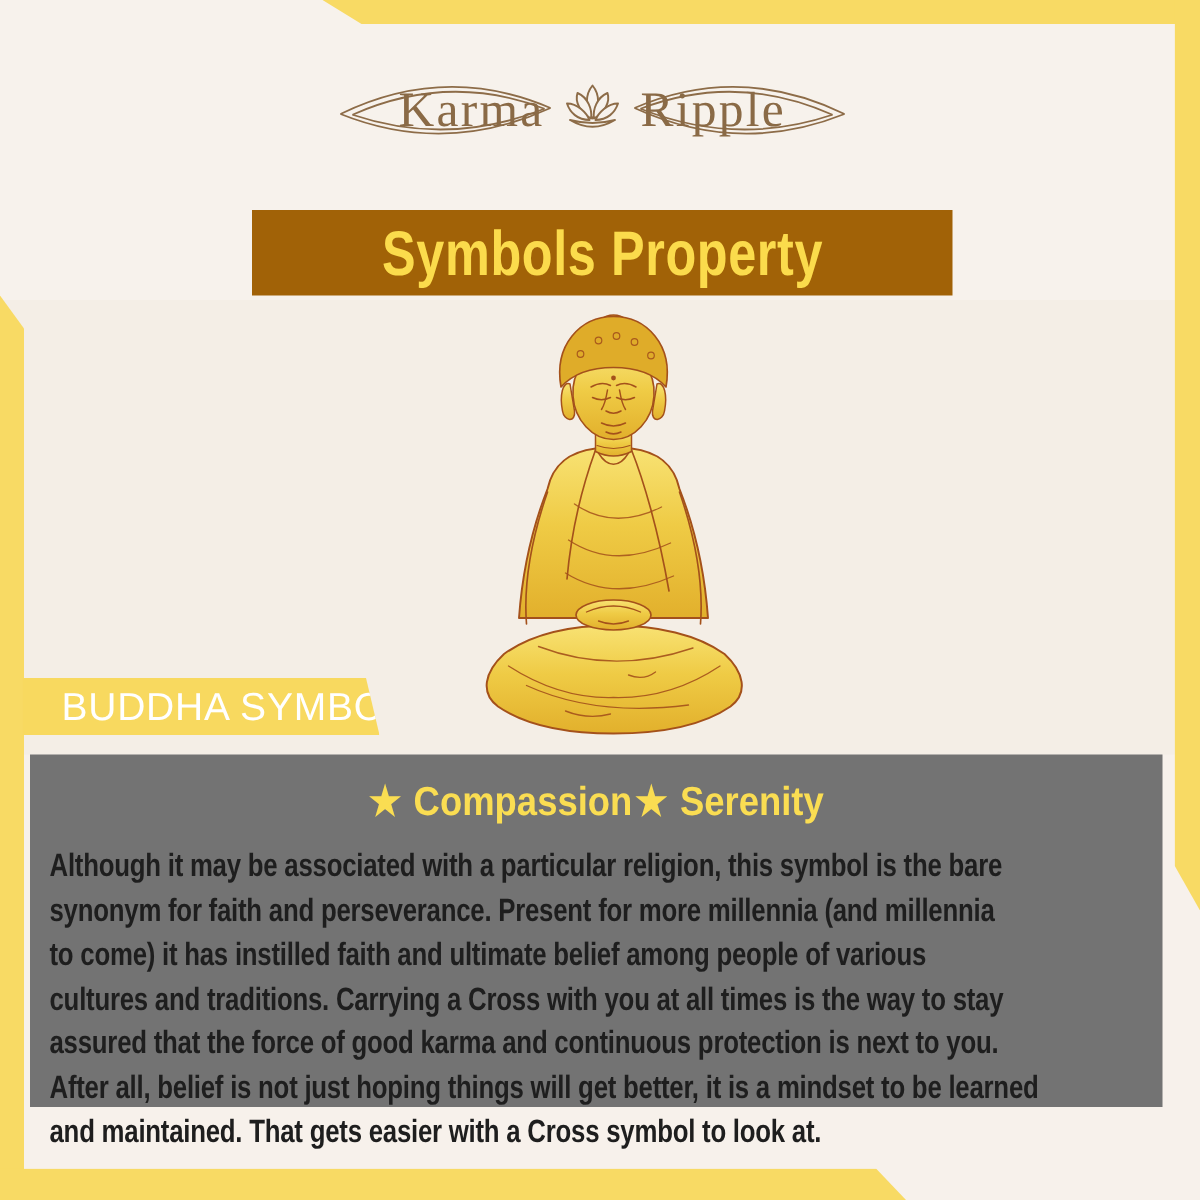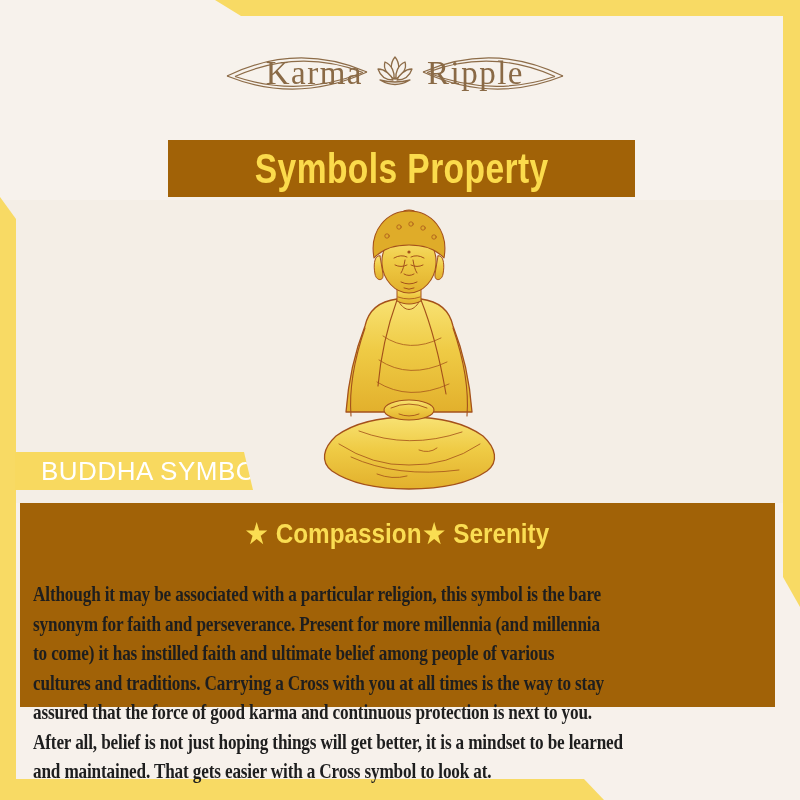--- a/index.html
+++ b/index.html
@@ -31,28 +31,28 @@
     transform:scaleX(.8);transform-origin:50% 50%;white-space:nowrap;}
   
   .buddha{position:absolute;left:307px;top:203px;width:205px;height:292px;}
   
   .ribbon{position:absolute;left:15px;top:452px;width:238px;height:38px;
     background:#F8D95F;clip-path:polygon(0 0,229px 0,238px 38px,0 38px);
     display:flex;align-items:center;}
   .ribbon-label{color:#FFFFFF;font-size:26px;letter-spacing:.5px;padding-left:26px;
     white-space:nowrap;}
   
-  .content-box{position:absolute;left:20px;top:503px;width:755px;height:204px;
-    background:#a16207;}
+  .content-box{position:absolute;left:20px;top:503px;width:755px;height:235px;
+    background:#737373;}
   .traits-line{margin-top:15px;text-align:center;font-weight:700;font-size:27px;
     color:#FADD52;white-space:nowrap;transform:scaleX(.9);transform-origin:50% 50%;}
   .trait{display:inline-block;}
   .trait + .trait{margin-left:2px;}
   .trait .star{margin-right:9px;}
-  .description{margin:30px 0 0 13px;font-family:Liberation Serif, serif;}
+  .description{margin:13px 0 0 13px;}
   .para-line{
     font-weight:700;font-size:21.5px;line-height:29.5px;letter-spacing:-.2px;
     color:#1E1E1E;white-space:nowrap;
     transform:scaleX(.8);transform-origin:0 50%;}
   svg text{font-family:"Liberation Serif",serif;}
 </style>
 </head>
 <body>
 
 <div class="section-top"></div>

